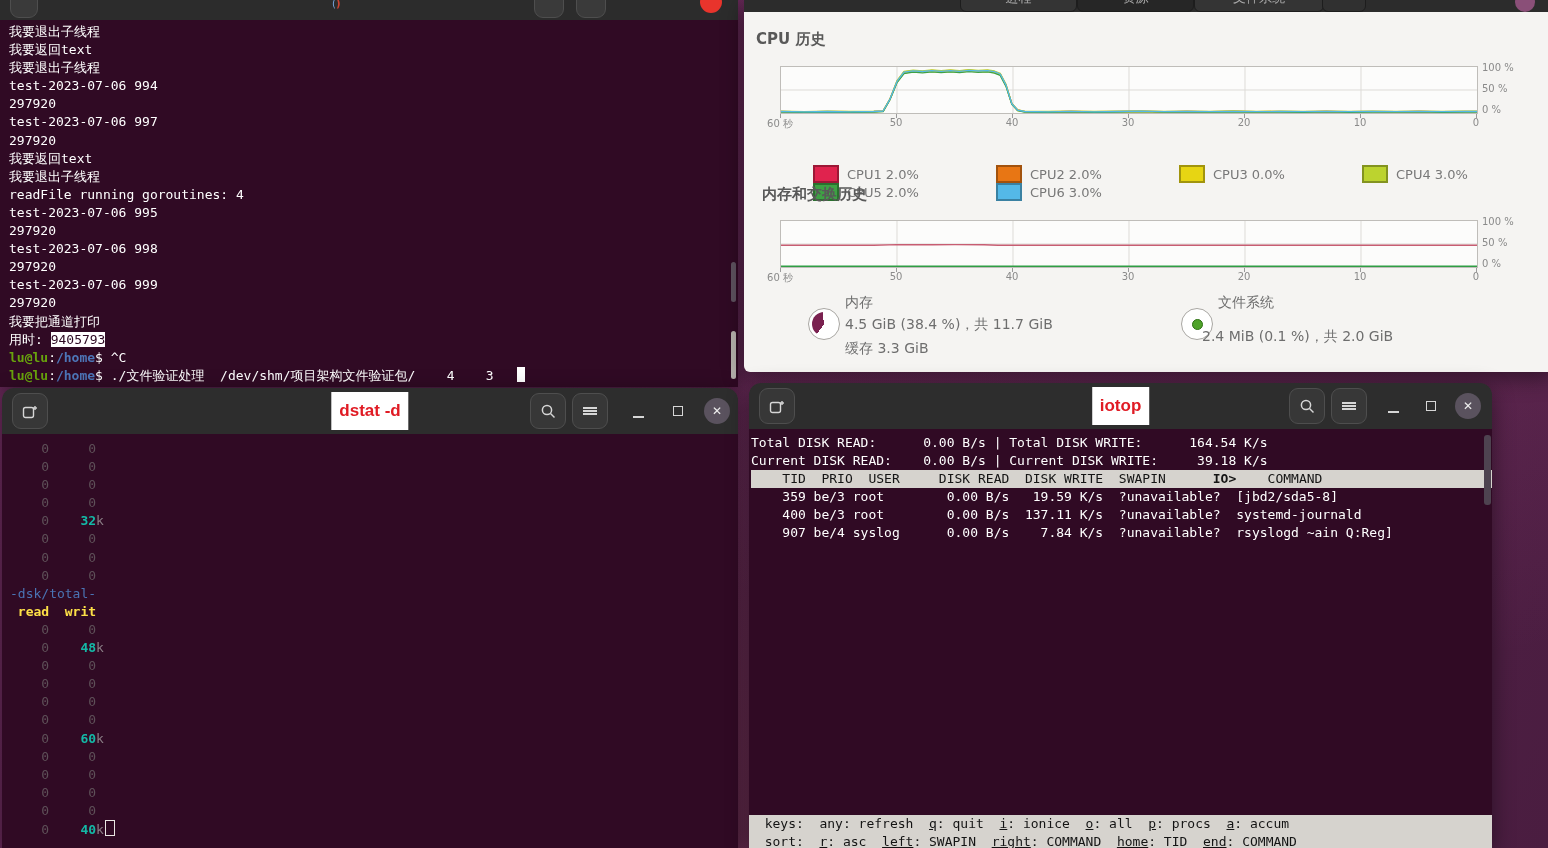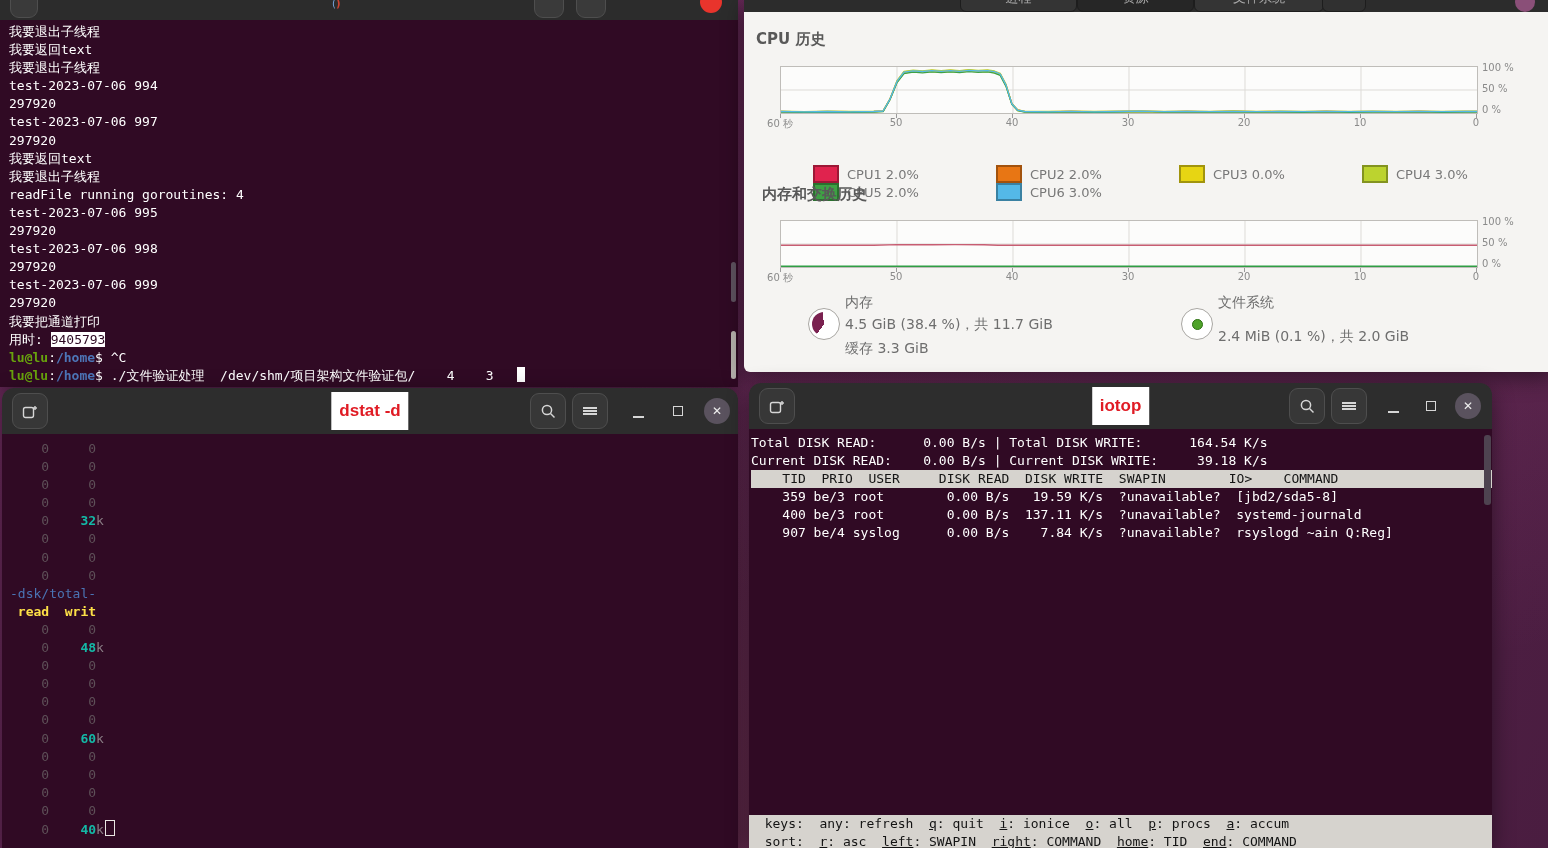--- a/index.html
+++ b/index.html
@@ -19,21 +19,21 @@
   .t-hl{background:#ffffff;color:#2d0922;}
   .t-dim{color:#5e5058;}
   .t-num{color:#14b8a6;font-weight:bold;}
   .t-unit{color:#8a7d85;}
   .t-hdr{color:#4a74b4;}
   .t-hdrb{color:#fde047;font-weight:bold;}
   .cursor-block{display:inline-block;width:8px;height:15px;background:#ffffff;vertical-align:-2px;}
   .cursor-hollow{display:inline-block;width:8px;height:14px;border:1px solid #e9e6e3;vertical-align:-2px;margin-left:1px;}
   .bar-row{background:#d6d3ce;color:#141414;width:100%;}
   .seg-u{text-decoration:underline;}
-  .seg-b{font-weight:normal;margin-left:16px;}
+  .seg-b{font-weight:bold;}
   
   .headerbar{position:relative;height:46px;background:#2d2d2d;border-radius:12px 12px 0 0;}
   .hbtn{position:absolute;width:36px;height:36px;top:5px;border:1px solid #4e4e4e;border-radius:9px;
     background:#373737;display:flex;align-items:center;justify-content:center;box-sizing:border-box;}
   .hbtn.noborder{border-color:transparent;background:transparent;}
   .icon-bar{width:14px;height:1.6px;background:#d6d6d6;margin:1.7px 0;}
   .min-glyph{width:11px;height:2px;background:#d6d6d6;margin-top:12px;}
   .max-glyph{width:10px;height:10px;border:1.5px solid #d6d6d6;box-sizing:border-box;}
   .close-circle{position:absolute;top:10px;width:26px;height:26px;border-radius:50%;background:#5a525e;
     color:#eee;display:flex;align-items:center;justify-content:center;font:12px "DejaVu Sans",sans-serif;}
@@ -209,21 +209,21 @@
       <div class="pie-inner"></div>
     </div>
   <div class="mem-label" style="left:101px;top:294px;">内存</div>
   <div class="mem-label" style="left:101px;top:316px;">4.5 GiB (38.4 %)，共 11.7 GiB</div>
   <div class="mem-label" style="left:101px;top:340px;text-align:right;">缓存 3.3 GiB</div>
 
   <div class="pie-icon" style="left:437px;top:308px;">
       <div class="dot-inner"></div>
     </div>
   <div class="mem-label" style="left:474px;top:294px;">文件系统</div>
-  <div class="mem-label" style="left:474px;top:328px;">2.4 MiB (0.1 %)，共 2.0 GiB</div>
+  <div class="mem-label" style="left:458px;top:328px;">2.4 MiB (0.1 %)，共 2.0 GiB</div>
 </div>
 
 <div class="window" id="dstat-win">
   <div class="headerbar">
     <div class="hbtn newtab-btn">
       <svg width="16" height="16">
           <rect x="1.5" y="4.5" width="10" height="10" rx="2" fill="none" stroke="#d6d6d6" stroke-width="1.4"></rect>
           <line x1="13" y1="3" x2="13" y2="7" stroke="#d6d6d6" stroke-width="1.4"></line>
           <line x1="11" y1="5" x2="15" y2="5" stroke="#d6d6d6" stroke-width="1.4"></line>
         </svg>

